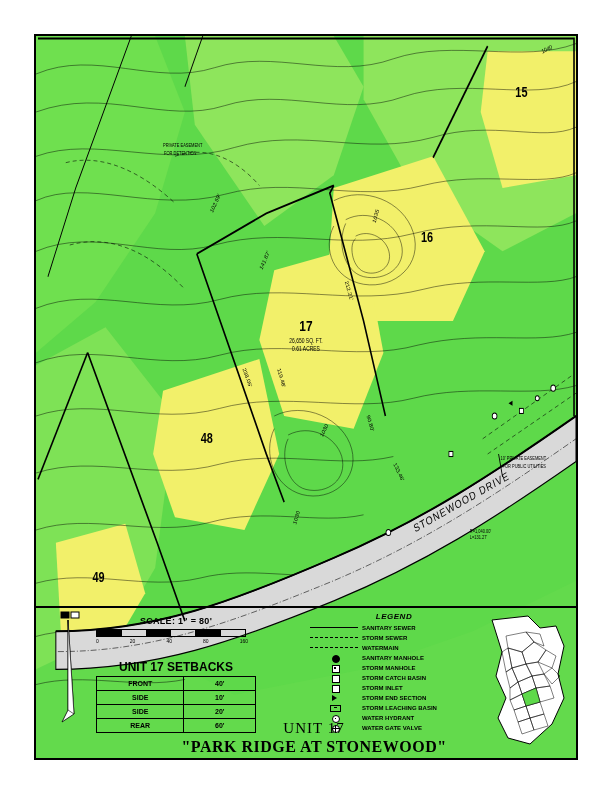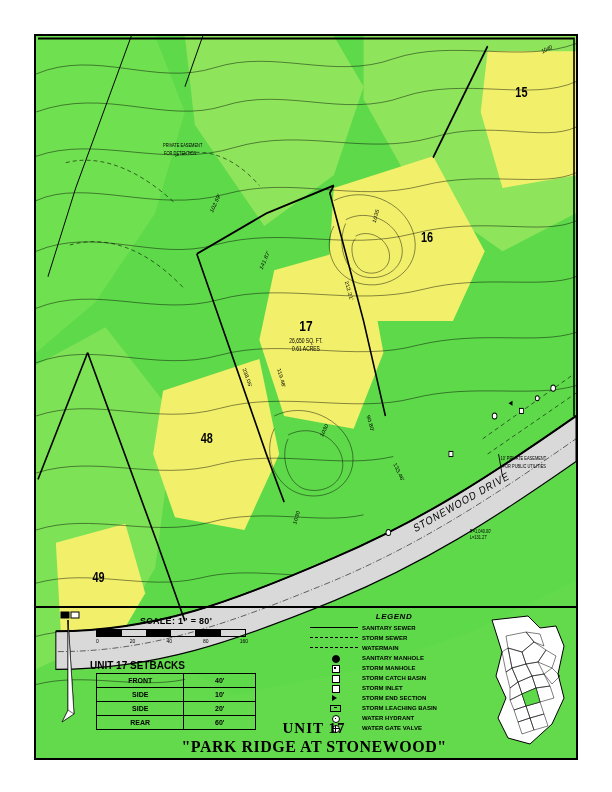--- a/index.html
+++ b/index.html
@@ -114,23 +114,23 @@
     font-size: 5px;
     margin-top: 1px;
   }
   .setbacks {
     position: absolute;
     left: 56px;
     top: 52px;
     width: 172px;
   }
   .setbacks-title {
-    font-size: 10px;
-    font-weight: bold;
-    text-align: left;
+    font-size: 12px;
+    font-weight: bold;
+    text-align: center;
     margin-bottom: 2px;
   }
   table.setback-table {
     border-collapse: collapse;
     width: 160px;
     margin: 0 auto;
   }
   table.setback-table td {
     border: 1px solid #000;
     font-size: 7px;
@@ -225,21 +225,21 @@
   .title-block {
     position: absolute;
     left: 120px;
     top: 112px;
     width: 320px;
     text-align: center;
   }
   .title-unit {
     font-family: "Liberation Serif", serif;
     font-size: 15px;
-    font-weight: bold;
+    font-weight: normal;
     letter-spacing: 1px;
   }
   .title-sub {
     font-family: "Liberation Serif", serif;
     font-size: 16px;
     font-weight: bold;
     letter-spacing: .5px;
     margin-top: 1px;
   }
   .keymap {

